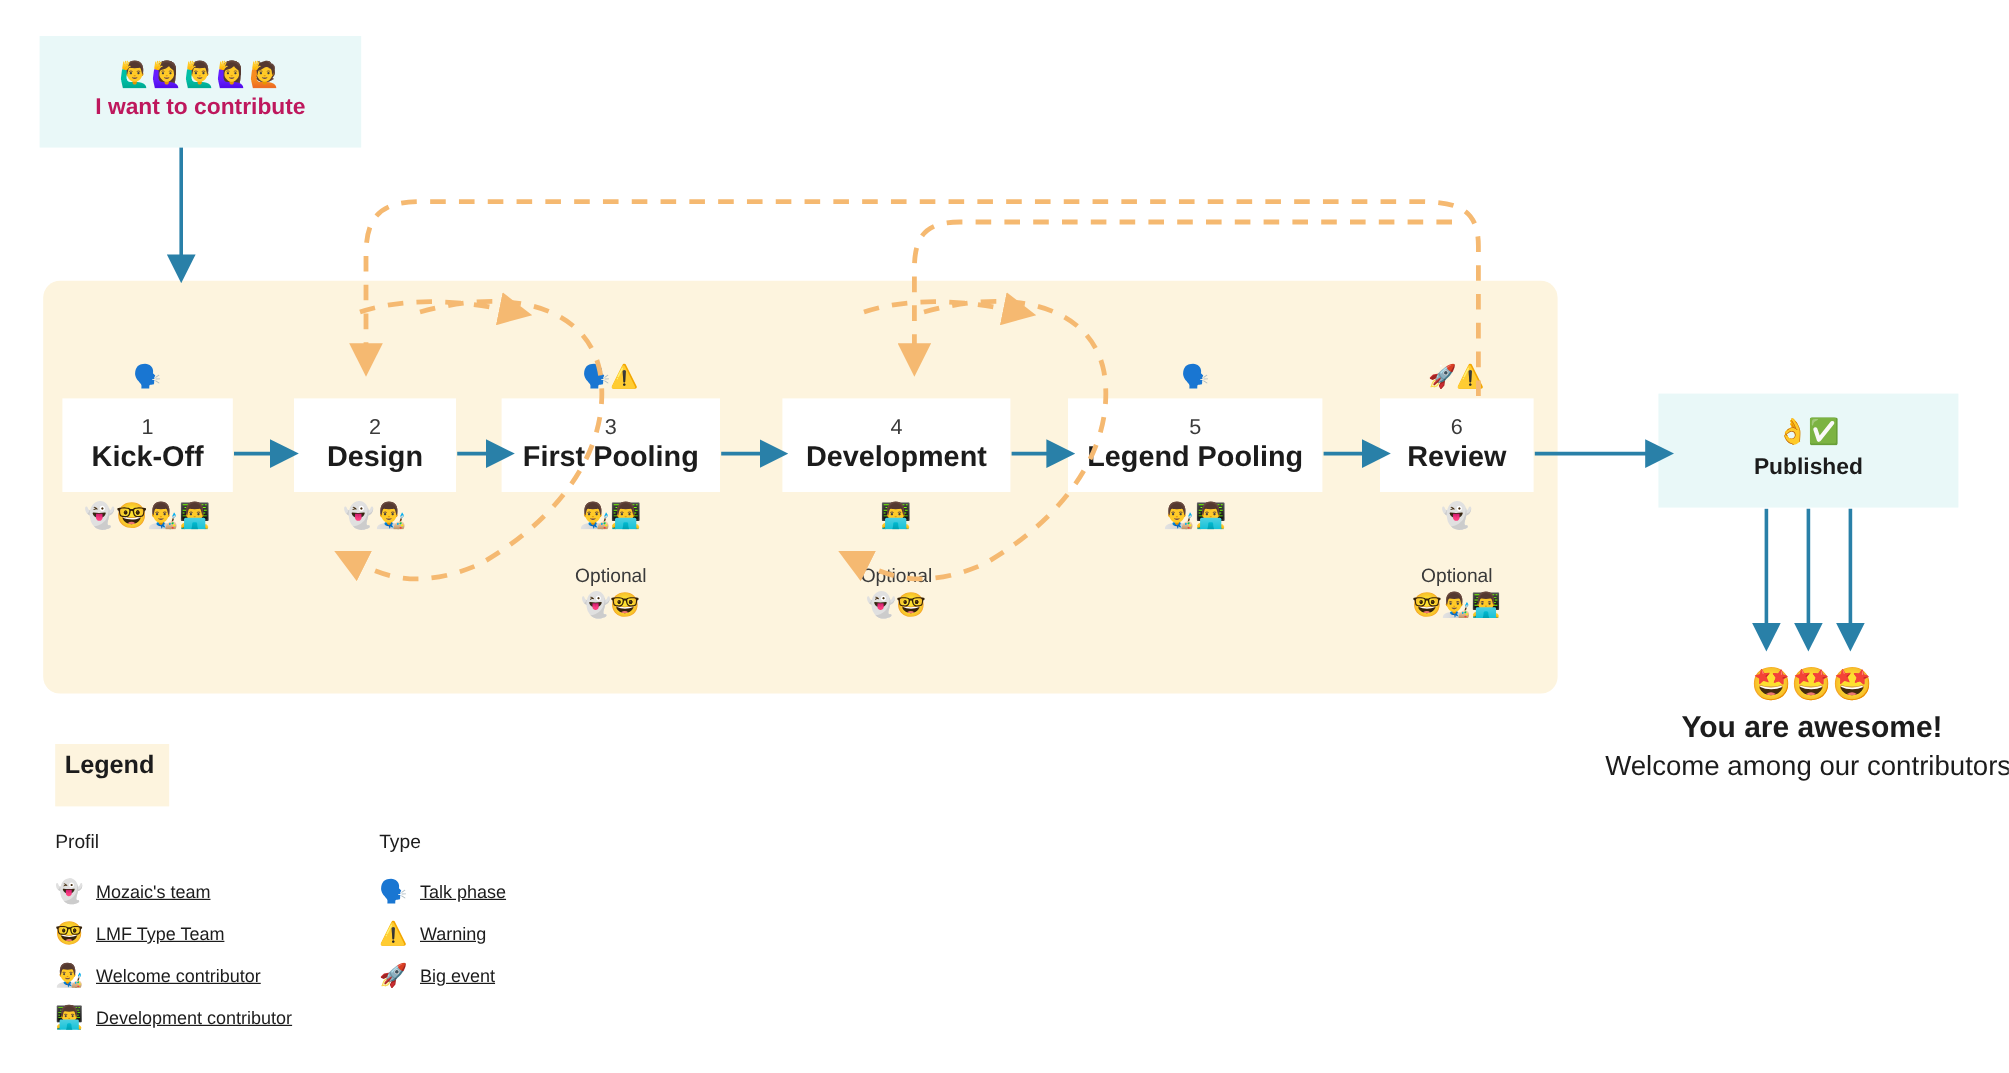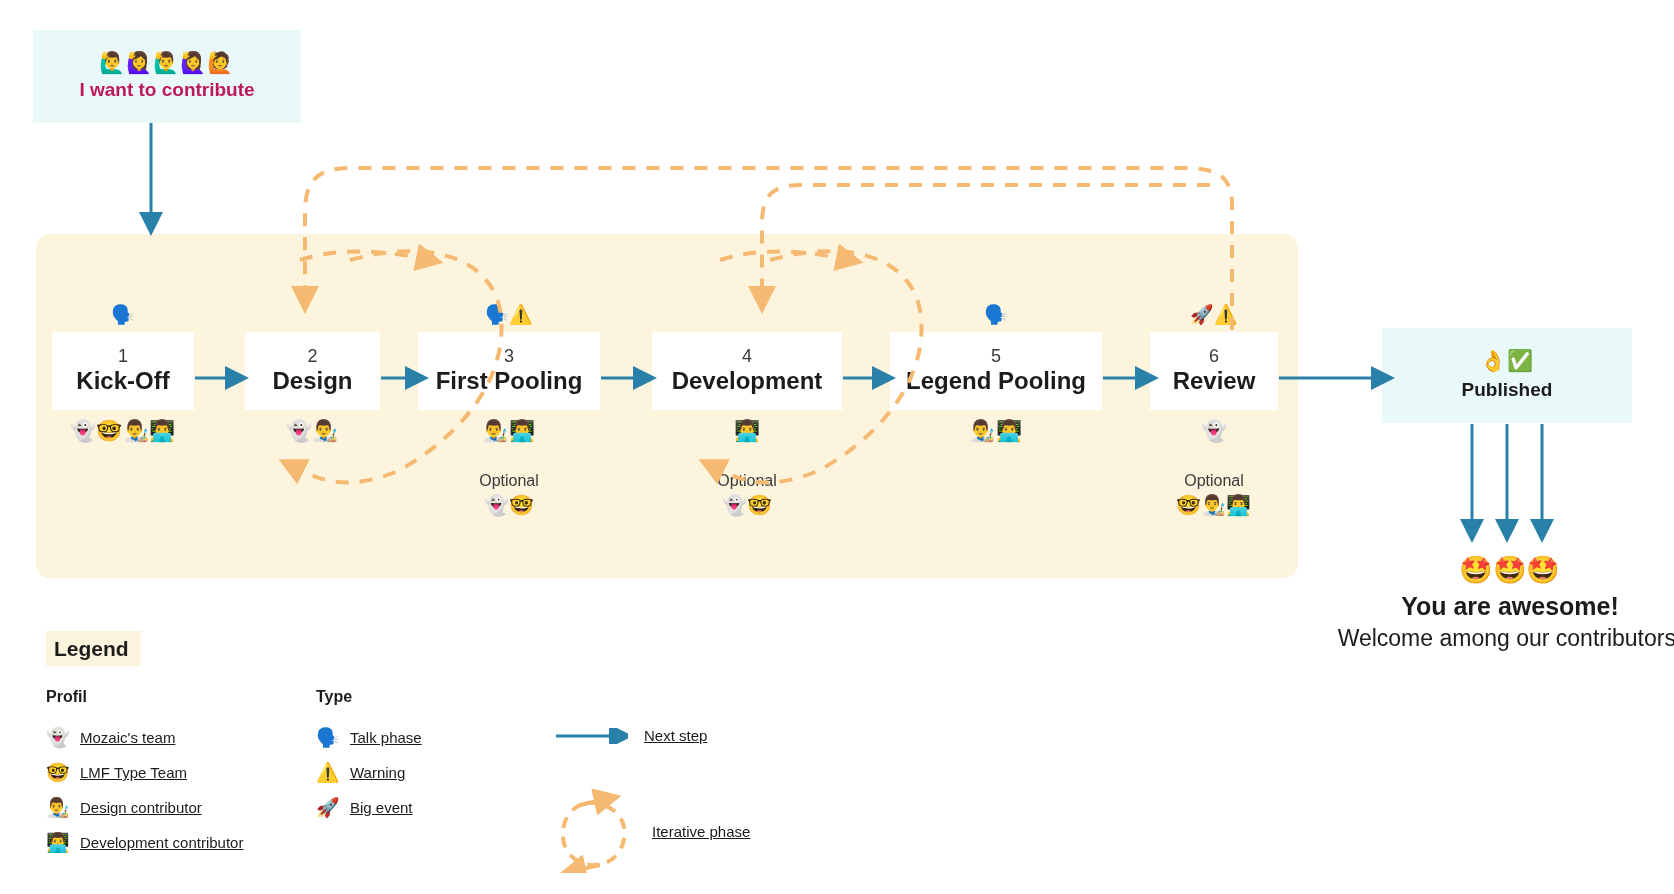--- a/index.html
+++ b/index.html
@@ -71,27 +71,27 @@
     position: absolute; top: 140px; left: 0; width: 100%;
     text-align: center;
   }
   .optional-label { font-size: 16px; color: #3a3a3a; display: block; }
   .optional-emojis { font-size: 20px; line-height: 1.5; display: block; }
 
   
   .legend { left: 46px; top: 620px; width: 760px; }
   .legend-title {
     display: inline-block; font-size: 21px; font-weight: bold;
-    background: #fdf4de; padding: 6px 12px 5px 8px; color: #1c1c1c; margin-top: 11px;
+    background: #fdf4de; padding: 6px 12px 22px 8px; color: #1c1c1c;
   }
   .legend-cols { display: flex; margin-top: 22px; }
   .legend-col-profil { width: 270px; }
   .legend-col-type { width: 240px; }
   .legend-col-arrow { width: 250px; }
-  .legend-head { font-size: 16px; font-weight: bold; color: #1c1c1c; margin-bottom: 14px; }
+  .legend-head { font-size: 16px; font-weight: normal; color: #1c1c1c; margin-bottom: 14px; }
   .legend-row { display: flex; align-items: center; height: 35px; }
   .legend-icon { width: 34px; font-size: 19px; line-height: 1; }
   .legend-text { font-size: 15px; color: #1c1c1c; text-decoration: underline; }
 
   .legend-arrow-row { display: flex; align-items: center; height: 35px; margin-top: 30px; }
   .legend-arrow-row .legend-text { margin-left: 16px; }
   .legend-loop-row { display: flex; align-items: center; margin-top: 36px; }
   .legend-loop-row .legend-text { margin-left: 16px; }
 
   svg.overlay { position: absolute; left: 0; top: 0; pointer-events: none; }
@@ -218,21 +218,21 @@
         <div class="legend-row">
           <span class="legend-icon">👻</span>
           <span class="legend-text">Mozaic's team</span>
         </div>
         <div class="legend-row">
           <span class="legend-icon">🤓</span>
           <span class="legend-text">LMF Type Team</span>
         </div>
         <div class="legend-row">
           <span class="legend-icon">👨‍🎨</span>
-          <span class="legend-text">Design contributor</span>
+          <span class="legend-text">Welcome contributor</span>
         </div>
         <div class="legend-row">
           <span class="legend-icon">👨‍💻</span>
           <span class="legend-text">Development contributor</span>
         </div>
       </div>
 
       <div class="legend-col-type">
         <div class="legend-head">Type</div>
 
@@ -244,43 +244,19 @@
           <span class="legend-icon">⚠️</span>
           <span class="legend-text">Warning</span>
         </div>
         <div class="legend-row">
           <span class="legend-icon">🚀</span>
           <span class="legend-text">Big event</span>
         </div>
       </div>
 
       <div class="legend-col-arrow">
-        <div class="legend-arrow-row">
-          <svg width="72" height="16">
-            <defs>
-              <marker id="blueArrow2" markerWidth="8" markerHeight="8" refX="1" refY="4" orient="auto">
-                <path d="M0,0 L8,4 L0,8 Z" fill="#2980a8"></path>
-              </marker>
-            </defs>
-            <line x1="0" y1="8" x2="56" y2="8" stroke="#2980a8" stroke-width="3" marker-end="url(#blueArrow2)"></line>
-          </svg>
-          <span class="legend-text">Next step</span>
-        </div>
-
-        <div class="legend-loop-row">
-          <svg width="80" height="84">
-            <defs>
-              <marker id="orangeArrow2" markerWidth="7" markerHeight="7" refX="1" refY="3.5" orient="auto">
-                <path d="M0,0 L7,3.5 L0,7 Z" fill="#f5b971"></path>
-              </marker>
-            </defs>
-            <path d="M 30 14 C 56 12, 72 30, 68 50 C 64 72, 44 80, 26 74 C 10 68, 4 52, 8 36 C 11 24, 20 16, 30 14" fill="none" stroke="#f5b971" stroke-width="4" stroke-dasharray="11 9"></path>
-            <path d="M 24 16 L 42 12" stroke="#f5b971" stroke-width="4" marker-end="url(#orangeArrow2)" fill="none"></path>
-            <path d="M 44 76 L 26 80" stroke="#f5b971" stroke-width="4" marker-end="url(#orangeArrow2)" fill="none"></path>
-          </svg>
-          <span class="legend-text">Iterative phase</span>
-        </div>
+
       </div>
 
     </div>
   </div>
 
 </div>
 
 </body></html>

